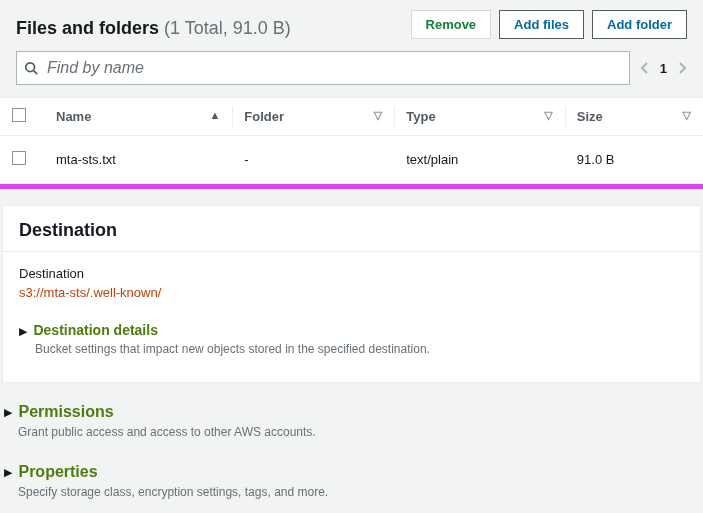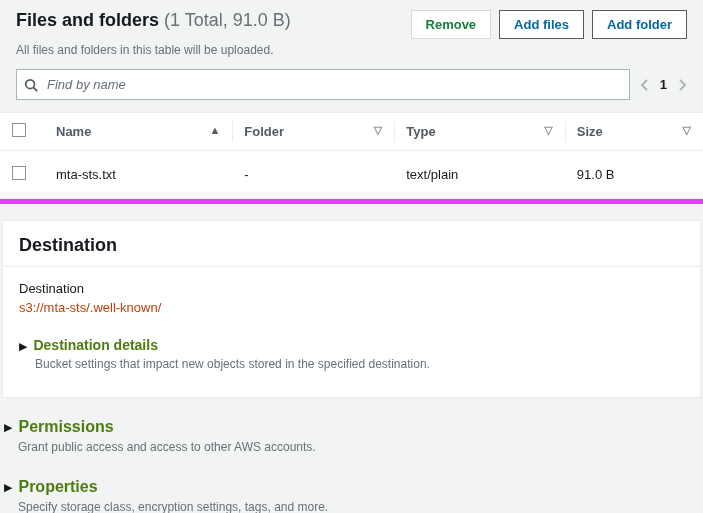--- a/index.html
+++ b/index.html
@@ -1,28 +1,28 @@
 <!DOCTYPE html>
 <html><head>
 <meta charset="utf-8">
 <style>
   * { box-sizing: border-box; }
   html, body { margin:0; padding:0; font-family: -apple-system, BlinkMacSystemFont, "Segoe UI", "Helvetica Neue", Arial, sans-serif; background:#f2f3f3; color:#16191f; }
   body { width:703px; }
   .section-head { padding: 10px 16px 4px; }
-  .title-row { display:flex; align-items:flex-start; justify-content:space-between; gap:8px; }
+  .title-row { display:flex; align-items:flex-end; justify-content:space-between; gap:8px; }
   .title { font-size:18px; font-weight:700; color:#16191f; }
   .title .count { font-weight:400; color:#687078; }
   .subtitle { font-size:12px; color:#687078; margin-top:4px; }
   .btn { background:#fff; border:1px solid #545b64; color:#0369a1; font-size:13px; font-weight:700; padding:6px 14px; cursor:pointer; }
   .btn.disabled { color:#15803d; border-color:#d5dbdb; cursor:default; }
   .btn-row { display:flex; gap:8px; }
   .search-row { display:flex; align-items:center; gap:10px; padding:8px 16px 12px; }
   .search-wrap { position:relative; flex:1; }
-  .search-input { width:100%; padding:7px 10px 7px 30px; border:1px solid #aab7b8; font-size:13px; color:#16191f; }
+  .search-input { width:100%; padding:7px 10px 7px 30px; border:1px solid #aab7b8; font-size:16px; color:#16191f; }
   .search-input::placeholder { color:#687078; font-style:italic; }
   .search-icon { position:absolute; left:8px; top:50%; transform:translateY(-50%); color:#545b64; }
   .pager { display:flex; align-items:center; gap:10px; color:#687078; font-size:13px; }
   .pager .num { color:#16191f; font-weight:700; }
   .arrow { color:#aab7b8; cursor:default; }
   .table-wrap { background:#fff; border-top:1px solid #eaeded; border-bottom:5px solid #d946ef; }
   table { width:100%; border-collapse:collapse; font-size:13px; border-bottom:1px solid #eaeded; }
   th { text-align:left; font-weight:700; color:#545b64; padding:10px 12px; border-bottom:1px solid #eaeded; position:relative; }
   th.sep::before { content:""; position:absolute; left:0; top:8px; bottom:8px; width:1px; background:#eaeded; }
   td { padding:15px 12px; color:#16191f; }
@@ -51,21 +51,20 @@
         <span>Files and folders</span>
         <span class="count">(1 Total, 91.0 B)</span>
       </span>
     </div>
     <div class="btn-row">
       <button class="btn disabled">Remove</button>
       <button class="btn">Add files</button>
       <button class="btn">Add folder</button>
     </div>
   </div>
-  <div class="subtitle">All files and folders in this table will be uploaded.</div>
 </div>
 
 <div class="search-row">
   <div class="search-wrap">
     <span class="search-icon">
       <svg width="14" height="14" viewBox="0 0 16 16" fill="none" stroke="currentColor" stroke-width="2">
           <circle cx="7" cy="7" r="5"></circle>
           <line x1="11" y1="11" x2="15" y2="15"></line>
         </svg>
     </span>

